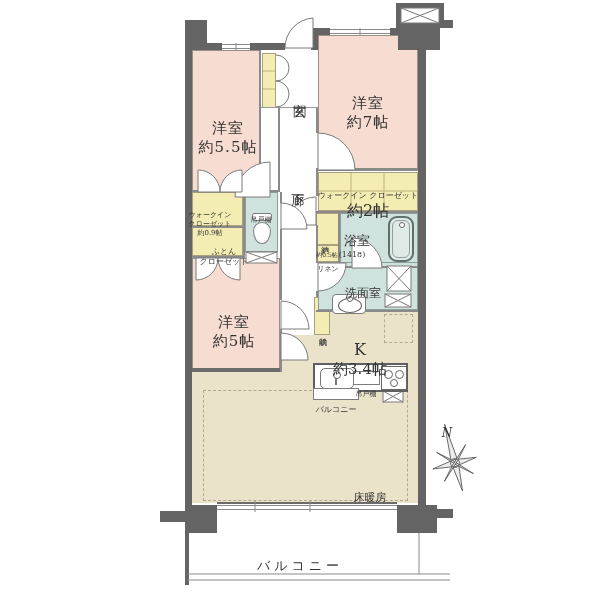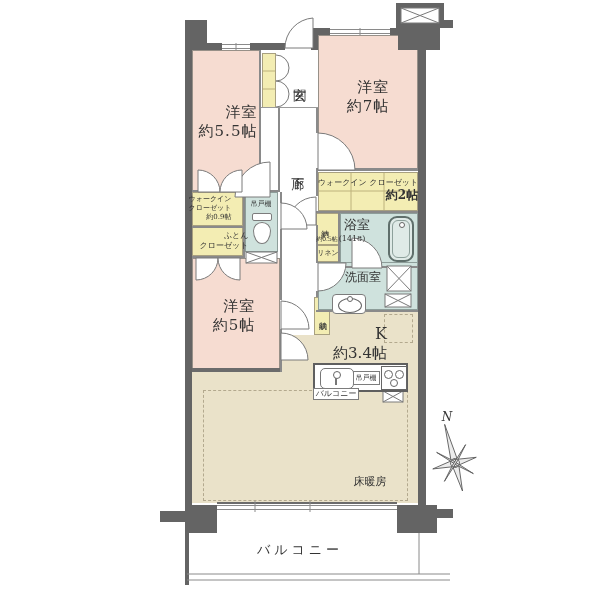--- a/index.html
+++ b/index.html
@@ -9,22 +9,22 @@
   .room{position:absolute;box-sizing:border-box;z-index:1;}
   .pink{background:var(--c-room_pink,#f6dcd1);border:1px solid #979088;}
   .beige{background:var(--c-ldk_beige,#eae2c9);}
   .yellow{background:var(--c-closet_yellow,#f3edb3);border:1px solid #a8a080;}
   .teal{background:var(--c-wet_teal,#cfe2dd);border:1px solid #8d9d99;}
   .white-box{background:#fff;border:1px solid #7c7c7c;}
   .wall{position:absolute;background:var(--c-wall,#646464);z-index:2;}
   .twall{position:absolute;background:#8a8a8a;z-index:2;}
   svg.overlay{position:absolute;left:0;top:0;z-index:3;}
   .icon{position:absolute;z-index:4;box-sizing:border-box;}
-  .lbl{position:absolute;transform:translate(-50%,-50%);text-align:right;color:#333;
-       white-space:nowrap;z-index:6;line-height:1.25;}
+  .lbl{position:absolute;transform:translate(-50%,-50%);text-align:center;color:#333;
+       white-space:nowrap;z-index:6;line-height:1.25;margin-top:16px;}
   .vert{writing-mode:vertical-rl;text-orientation:upright;letter-spacing:2px;}
   .dash{position:absolute;border:1px dashed #b3a98e;z-index:2;}
   .tub{border:2px solid #5f6f6b;border-radius:9px;background:#dfeae7;}
   .tub-in{position:absolute;left:2px;top:2px;right:2px;bottom:2px;border:1px solid #8da09b;border-radius:6px;}
   .dot{position:absolute;border:1px solid #666;border-radius:50%;background:#fff;}
 </style>
 </head>
 <body>
 
 <div class="canvas">
@@ -189,21 +189,21 @@
     <div style="font-size:16px;">K</div>
     <div style="font-size:15px;">約3.4帖</div>
   </div>
   <div class="lbl vert" style="left:299px;top:79px;font-size:13px;">玄関</div>
   <div class="lbl vert" style="left:297px;top:168px;font-size:13px;">廊下</div>
   <div class="lbl" style="left:357px;top:225px;font-size:13px;">浴室</div>
   <div class="lbl" style="left:352px;top:239px;font-size:8px;">(1418)</div>
   <div class="lbl" style="left:363px;top:277px;font-size:12px;">洗面室</div>
   <div class="lbl" style="left:368px;top:190px;">
     <div style="font-size:8px;">ウォークイン クローゼット</div>
-    <div style="font-size:12px;font-weight:bold;">約2帖</div>
+    <div style="font-size:16px;">約2帖</div>
   </div>
   <div class="lbl" style="left:210px;top:208px;font-size:7px;">
     <div>ウォークイン</div>
       <div>クローゼット</div>
       <div>約0.9帖</div>
   </div>
   <div class="lbl" style="left:224px;top:241px;font-size:8px;">
     <div>ふとん</div>
       <div>クローゼット</div>
   </div>

